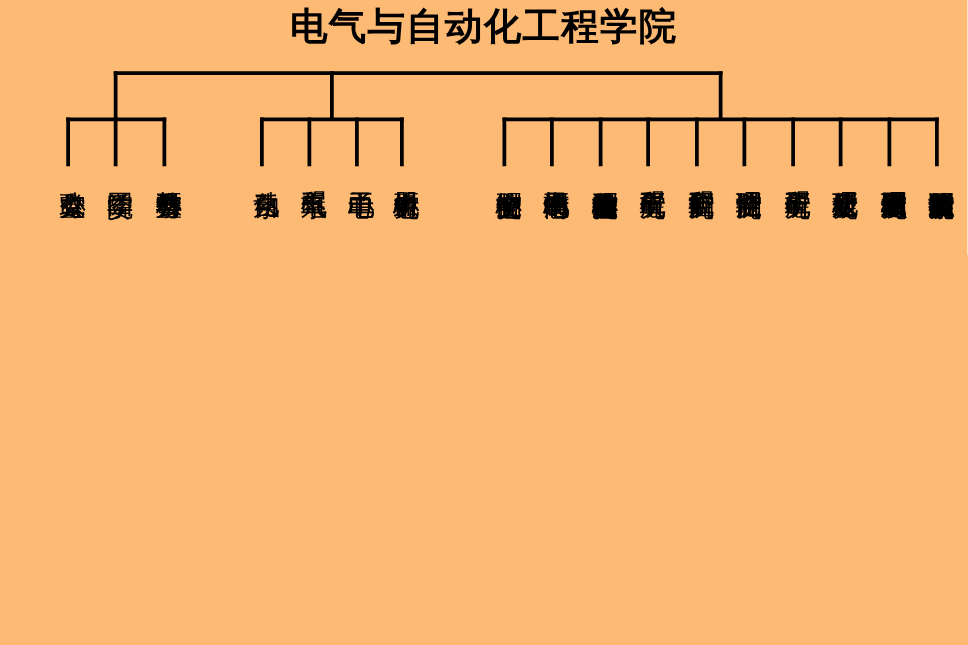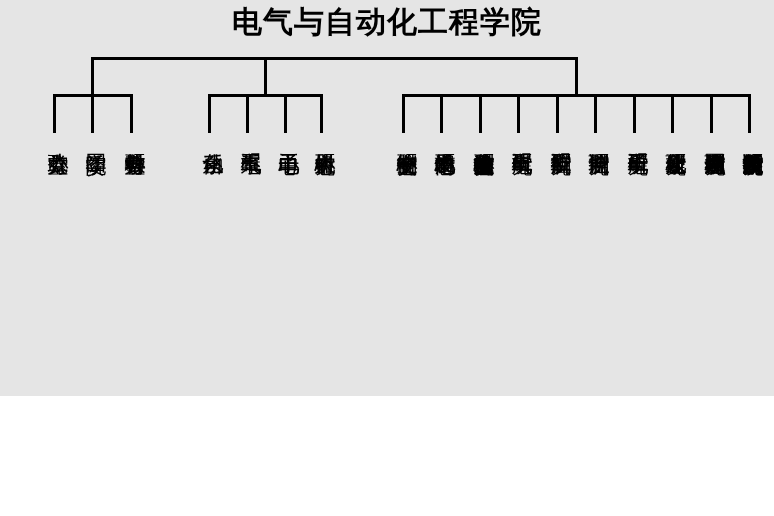--- a/index.html
+++ b/index.html
@@ -6,22 +6,22 @@
     margin: 0;
     padding: 0;
     background: #ffffff;
   }
   body {
     font-family: "DejaVu Sans", "Liberation Sans", sans-serif;
   }
   #chart-root {
     position: relative;
     width: 774px;
-    height: 396px;
-    background: #e5e5e5;
+    height: 516px;
+    background: #fdba74;
     overflow: hidden;
   }
 
   
   #org-title {
     position: absolute;
     left: 0;
     top: 2px;
     width: 774px;
     text-align: center;

